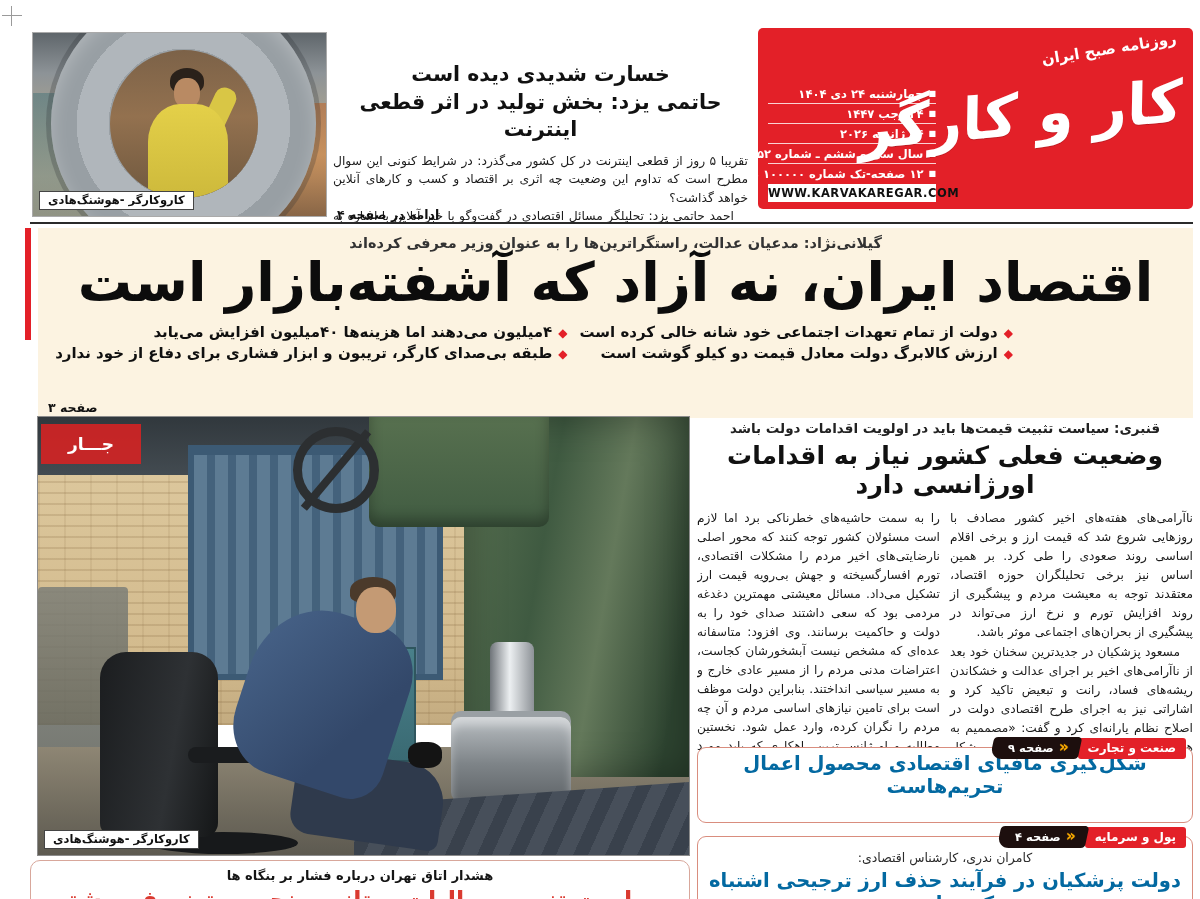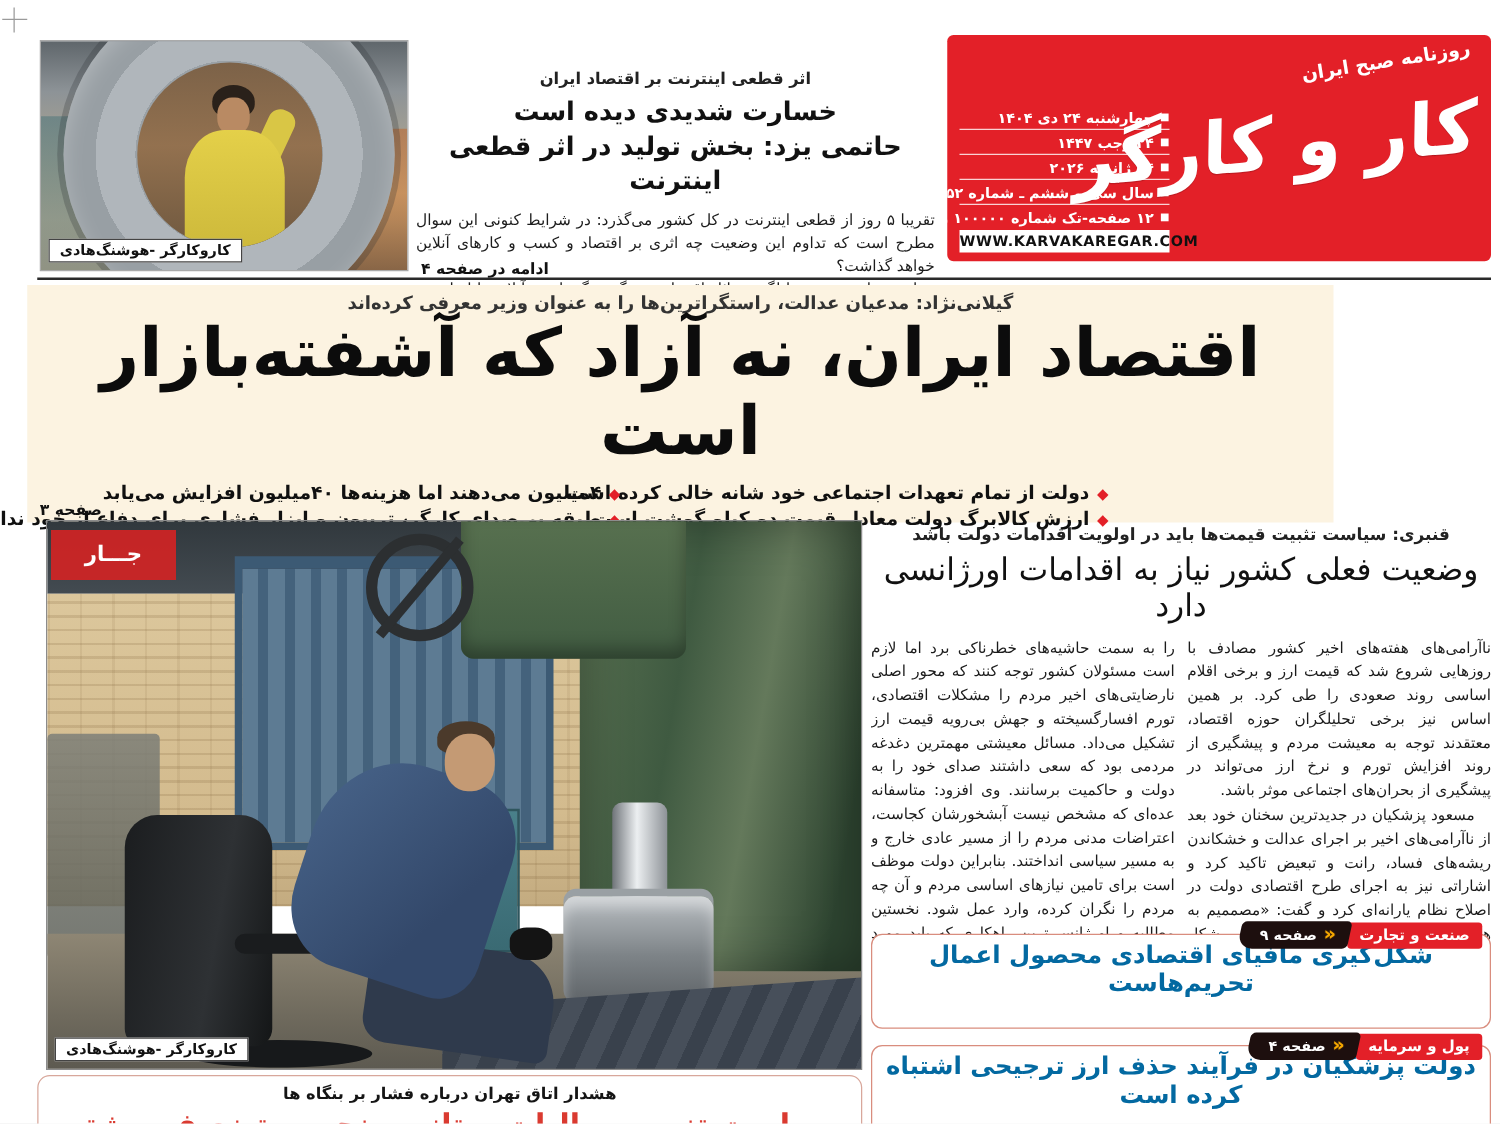--- a/index.html
+++ b/index.html
@@ -58,21 +58,21 @@
   .top-article { position:absolute; left:333px; top:56px; width:415px; height:166px; color:#111; }
   .ta-kicker { text-align:center; font-size:13px; font-weight:bold; color:#222; }
   .ta-headline { text-align:center; font-size:20.5px; font-weight:bold; line-height:1.35; margin-top:5px; }
   .ta-body { margin-top:8px; font-size:12.3px; line-height:1.5; text-align:justify; color:#1c1c1c; }
   .ta-body p + p { text-indent:14px; }
   .ta-continue { position:absolute; left:4px; bottom:0; font-size:12.5px; font-weight:bold; }
 
   .hr-rule { position:absolute; left:30px; top:222px; width:1163px; height:2px; background:#2a2a2a; }
 
   
-  .lead-band { position:absolute; left:22px; top:228px; width:1045px; height:190px; background:#fcf3e1; }
+  .lead-band { position:absolute; left:38px; top:228px; width:1155px; height:190px; background:#fcf3e1; }
   .lead-redbar { position:absolute; left:25px; top:228px; width:6px; height:112px; background:#e32028; }
   .lead-kicker { text-align:center; padding-top:7px; font-size:14.5px; font-weight:bold; color:#333; }
   .lead-headline { text-align:center; font-size:54px; font-weight:bold; color:#0c0c0c;
     letter-spacing:-1px; line-height:1.15; margin-top:1px; }
   .lead-bullets { display:flex; margin-top:9px; }
   .bullets-col { width:50%; display:flex; flex-direction:column; gap:3px; align-items:flex-start; }
   .bullets-col.right { padding-inline-start:180px; }
   .bullets-col.left  { padding-inline-start:48px; }
   .bullet-row { display:flex; gap:6px; align-items:baseline; font-size:15px; font-weight:bold;
     color:#101010; white-space:nowrap; }
@@ -141,21 +141,21 @@
 
   
   .tehran-box { position:absolute; left:30px; top:860px; width:660px; height:72px;
     border:1.5px solid #d8a79b; border-radius:10px; background:#fff; }
   .tb-kicker { text-align:center; margin-top:7px; font-size:13px; font-weight:bold; color:#151515; }
   .tb-headline { text-align:center; margin-top:3px; font-size:24px; font-weight:bold; color:#da3a30; letter-spacing:-.5px; }
 
   
   .emergency { position:absolute; left:697px; top:420px; width:496px; color:#111; }
   .em-kicker { text-align:center; font-size:13.5px; font-weight:bold; color:#222; }
-  .em-headline { text-align:center; font-size:25px; font-weight:normal; margin-top:5px; letter-spacing:-.5px; }
+  .em-headline { text-align:center; font-size:25px; font-weight:bold; margin-top:5px; letter-spacing:-.5px; }
   .em-body { display:flex; gap:10px; margin-top:10px; height:252px; overflow:hidden; }
   .em-col { width:243px; font-size:12.2px; line-height:1.56; text-align:justify; color:#1b1b1b; }
   .em-col p + p { text-indent:13px; margin-top:1px; }
 
   
   .teaser { position:absolute; left:697px; width:496px; border:1.5px solid #d98d7e;
     border-radius:9px; background:#fff; }
   .teaser.industry { top:747px; height:76px; }
   .teaser.money { top:836px; height:80px; }
   .ts-kicker { text-align:center; margin-top:13px; font-size:12.5px; color:#2b2b2b; }
@@ -213,21 +213,20 @@
     <div class="tire-hole">
       <div class="man-arm"></div>
       <div class="man-hair"></div>
       <div class="man-face"></div>
       <div class="man-shirt"></div>
     </div>
     <div class="photo-credit">کاروکارگر -هوشنگ‌هادی</div>
   </div>
 
   <div class="top-article">
-    <div class="ta-kicker">اثر قطعی اینترنت بر اقتصاد ایران</div>
     <div class="ta-headline">
       <div>خسارت شدیدی دیده است</div>
       <div>حاتمی یزد: بخش تولید در اثر قطعی اینترنت</div>
     </div>
     <div class="ta-body">
       <p>تقریبا ۵ روز از قطعی اینترنت در کل کشور می‌گذرد: در شرایط کنونی این سوال مطرح است که تداوم این وضعیت چه اثری بر اقتصاد و کسب و کارهای آنلاین خواهد گذاشت؟</p>
       <p>احمد حاتمی یزد: تحلیلگر مسائل اقتصادی در گفت‌وگو با خبر آنلاین با اشاره به اینکه در شرایط کنونی قطع اینترنت یک اقدام موقتی است گفت: به نظرم با فروکش کردن حوادث اخیر در کشور، اینترنت بار دیگر به شرایط عادی بازخواهد گشت.</p>
     </div>
     <div class="ta-continue">ادامه در صفحه ۴</div>
   </div>
@@ -323,16 +322,17 @@
   </div>
 
   <div class="teaser money">
     <div class="badge">
       <div class="badge-section">پول و سرمایه</div>
       <div class="badge-page">
         <span class="chev">«</span>
         <span class="badge-page-label">صفحه ۴</span>
       </div>
     </div>
+    <div class="ts-kicker">کامران ندری، کارشناس اقتصادی:</div>
     <div class="ts-headline">دولت پزشکیان در فرآیند حذف ارز ترجیحی اشتباه کرده است</div>
   </div>
 
 </div>
 
 </body></html>

